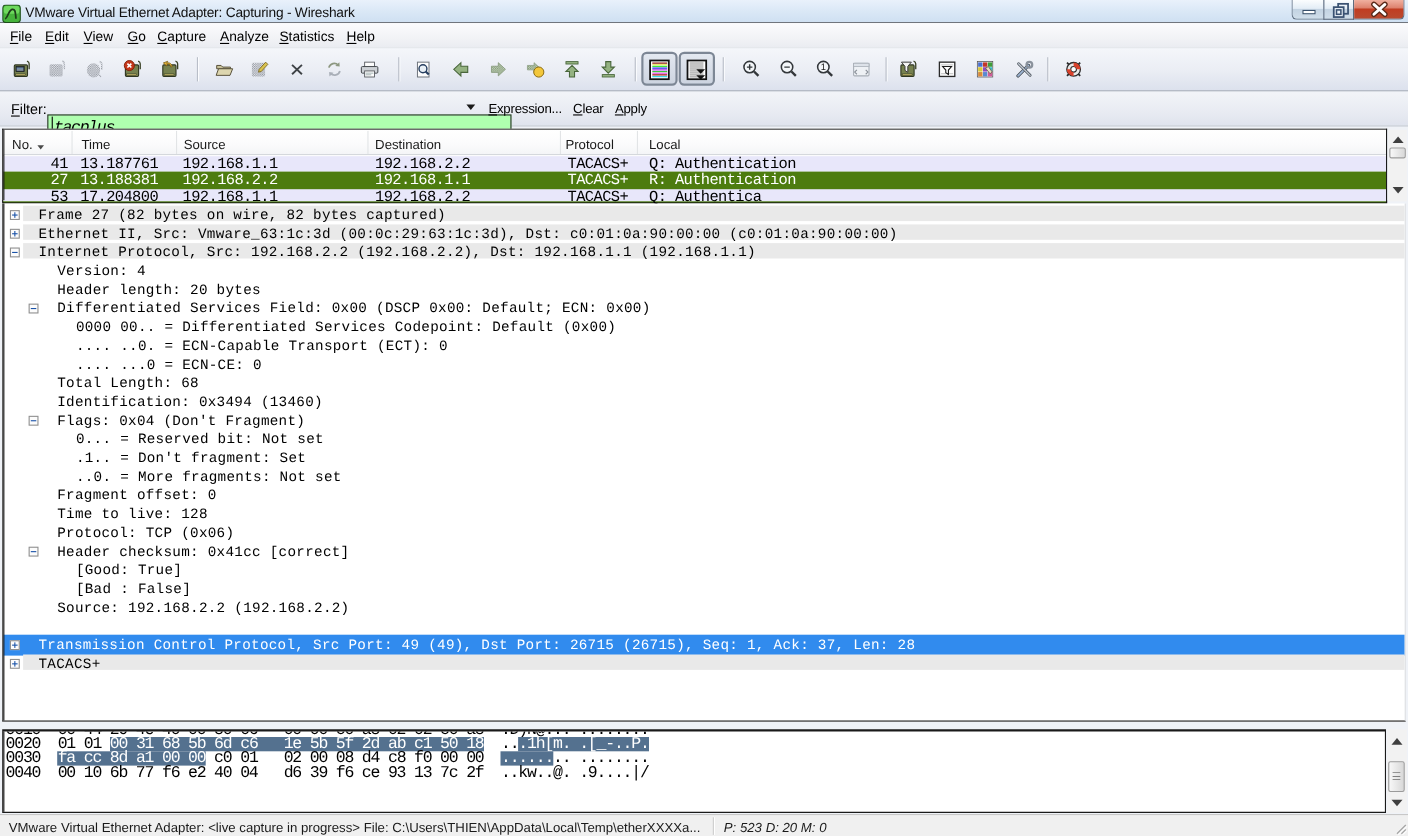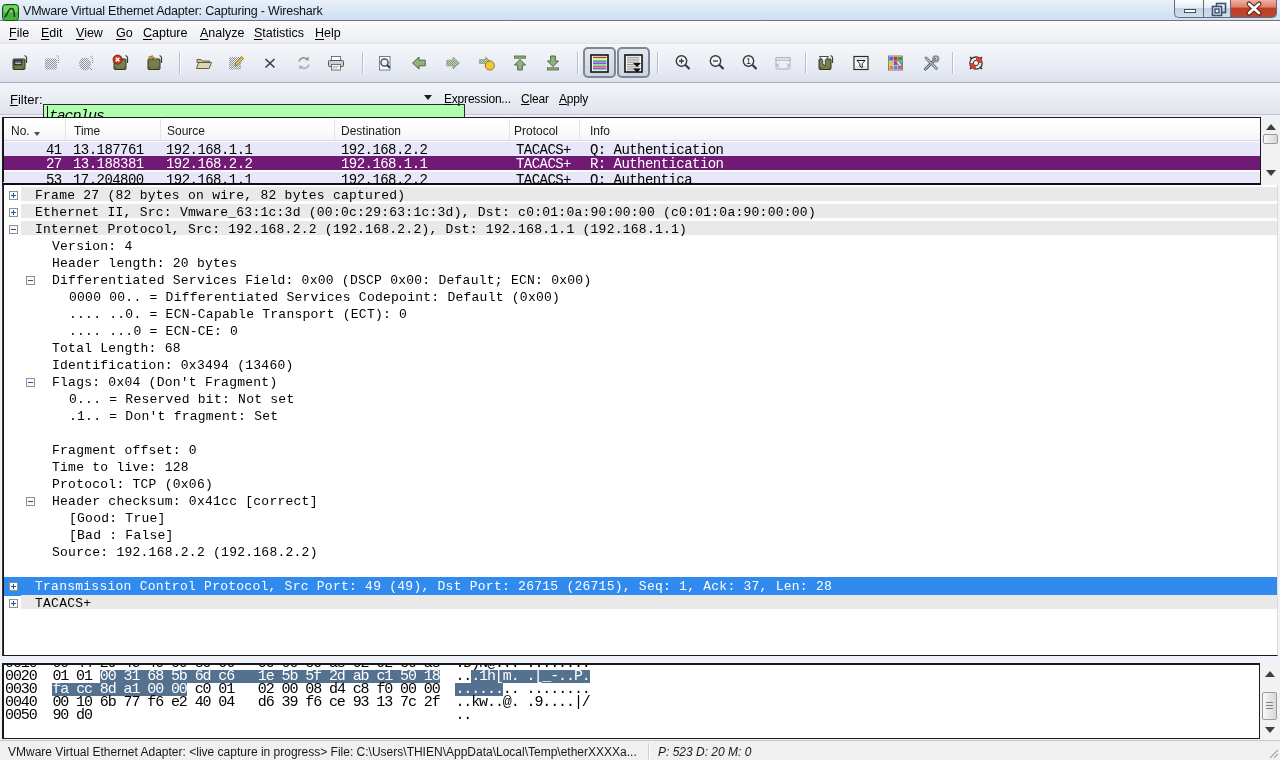--- a/index.html
+++ b/index.html
@@ -327,31 +327,31 @@
     <div id="srtarr"></div>
     <div class="hsep" style="left:62px"></div>
     <div class="hlab" style="left:71px">Time</div>
     <div class="hsep" style="left:157px"></div>
     <div class="hlab" style="left:164px">Source</div>
     <div class="hsep" style="left:331px"></div>
     <div class="hlab" style="left:338px">Destination</div>
     <div class="hsep" style="left:506px"></div>
     <div class="hlab" style="left:511px">Protocol</div>
     <div class="hsep" style="left:576px"></div>
-    <div class="hlab" style="left:587px">Info</div>
+    <div class="hlab" style="left:587px">Local</div>
   </div>
   <div class="prow mono" style="top:24px;height:14px;background:#E8E7FA;color:#000">
     <span style="left:43px">41</span>
       <span style="left:70px">13.187761</span>
       <span style="left:163px">192.168.1.1</span>
       <span style="left:338px">192.168.2.2</span>
       <span style="left:513px">TACACS+</span>
       <span style="left:587px">Q: Authentication</span>
   </div>
-  <div class="prow mono" style="top:38px;height:14px;background:#701a75;color:#FFF">
+  <div class="prow mono" style="top:38px;height:28px;background:#4d7c0f;color:#FFF">
     <span style="left:43px">27</span>
       <span style="left:70px">13.188381</span>
       <span style="left:163px">192.168.2.2</span>
       <span style="left:338px">192.168.1.1</span>
       <span style="left:513px">TACACS+</span>
       <span style="left:587px">R: Authentication</span>
   </div>
   <div class="prow mono" style="top:54px;height:11px;background:#E8E7FA;color:#000">
     <span style="left:43px">53</span>
       <span style="left:70px">17.204800</span>
@@ -375,38 +375,38 @@
 <div class="drow" style="top:70px"><div class="txt" style="left:37px;color:#000">Header length: 20 bytes</div></div>
 <div class="drow" style="top:87px"><div class="exp m" style="left:23px"></div><div class="txt" style="left:37px;color:#000">Differentiated Services Field: 0x00 (DSCP 0x00: Default; ECN: 0x00)</div></div>
 <div class="drow" style="top:104px"><div class="txt" style="left:54px;color:#000">0000 00.. = Differentiated Services Codepoint: Default (0x00)</div></div>
 <div class="drow" style="top:121px"><div class="txt" style="left:54px;color:#000">.... ..0. = ECN-Capable Transport (ECT): 0</div></div>
 <div class="drow" style="top:138px"><div class="txt" style="left:54px;color:#000">.... ...0 = ECN-CE: 0</div></div>
 <div class="drow" style="top:155px"><div class="txt" style="left:37px;color:#000">Total Length: 68</div></div>
 <div class="drow" style="top:172px"><div class="txt" style="left:37px;color:#000">Identification: 0x3494 (13460)</div></div>
 <div class="drow" style="top:189px"><div class="exp m" style="left:23px"></div><div class="txt" style="left:37px;color:#000">Flags: 0x04 (Don't Fragment)</div></div>
 <div class="drow" style="top:206px"><div class="txt" style="left:54px;color:#000">0... = Reserved bit: Not set</div></div>
 <div class="drow" style="top:223px"><div class="txt" style="left:54px;color:#000">.1.. = Don't fragment: Set</div></div>
+<div class="drow" style="top:240px"><div class="txt" style="left:54px;color:#000">..0. = More fragments: Not set</div></div>
 <div class="drow" style="top:257px"><div class="txt" style="left:37px;color:#000">Fragment offset: 0</div></div>
 <div class="drow" style="top:274px"><div class="txt" style="left:37px;color:#000">Time to live: 128</div></div>
 <div class="drow" style="top:291px"><div class="txt" style="left:37px;color:#000">Protocol: TCP (0x06)</div></div>
 <div class="drow" style="top:308px"><div class="exp m" style="left:23px"></div><div class="txt" style="left:37px;color:#000">Header checksum: 0x41cc [correct]</div></div>
 <div class="drow" style="top:325px"><div class="txt" style="left:54px;color:#000">[Good: True]</div></div>
 <div class="drow" style="top:342px"><div class="txt" style="left:54px;color:#000">[Bad : False]</div></div>
 <div class="drow" style="top:359px"><div class="txt" style="left:37px;color:#000">Source: 192.168.2.2 (192.168.2.2)</div></div>
 <div class="drow" style="top:393px"><div style="position:absolute;left:0;top:-1px;height:19px;width:100%;background:#318BEE"></div><div class="exp p" style="left:6px"></div><div class="txt" style="left:20px;color:#FFF">Transmission Control Protocol, Src Port: 49 (49), Dst Port: 26715 (26715), Seq: 1, Ack: 37, Len: 28</div></div>
 <div class="drow" style="top:410px"><div class="gband"></div><div class="exp p" style="left:6px"></div><div class="txt" style="left:20px;color:#000">TACACS+</div></div>
 </div>
 
 <div id="hpane" class="abs">
   <div id="hexwrap">
 <div class="hrow">0010  00 44 29 4e 40 00 80 06   00 00 c0 a8 02 02 c0 a8  .D)N@... ........</div>
 <div class="hrow">0020  01 01 <span class="hl">00 31 68 5b 6d c6   1e 5b 5f 2d ab c1 50 18</span>  ..<span class="hl">.1h[m. .[_-..P.</span></div>
 <div class="hrow">0030  <span class="hl">fa cc 8d a1 00 00</span> c0 01   02 00 08 d4 c8 f0 00 00  <span class="hl">......</span>.. ........</div>
 <div class="hrow">0040  00 10 6b 77 f6 e2 40 04   d6 39 f6 ce 93 13 7c 2f  ..kw..@. .9....|/</div>
-<div class="hrow">0050  90 d0                                              ..</div>
   </div>
 </div>
 <div id="hsb" class="abs">
   <div class="sbup" style="top:8px"></div>
   <div class="sbth g" style="top:29px;height:28px"></div>
   <div class="sbdn" style="top:64px"></div>
 </div>
 
 <div id="sbar" class="abs">
   <div id="sbtext1">VMware Virtual Ethernet Adapter: &lt;live capture in progress&gt; File: C:\Users\THIEN\AppData\Local\Temp\etherXXXXa...</div>

